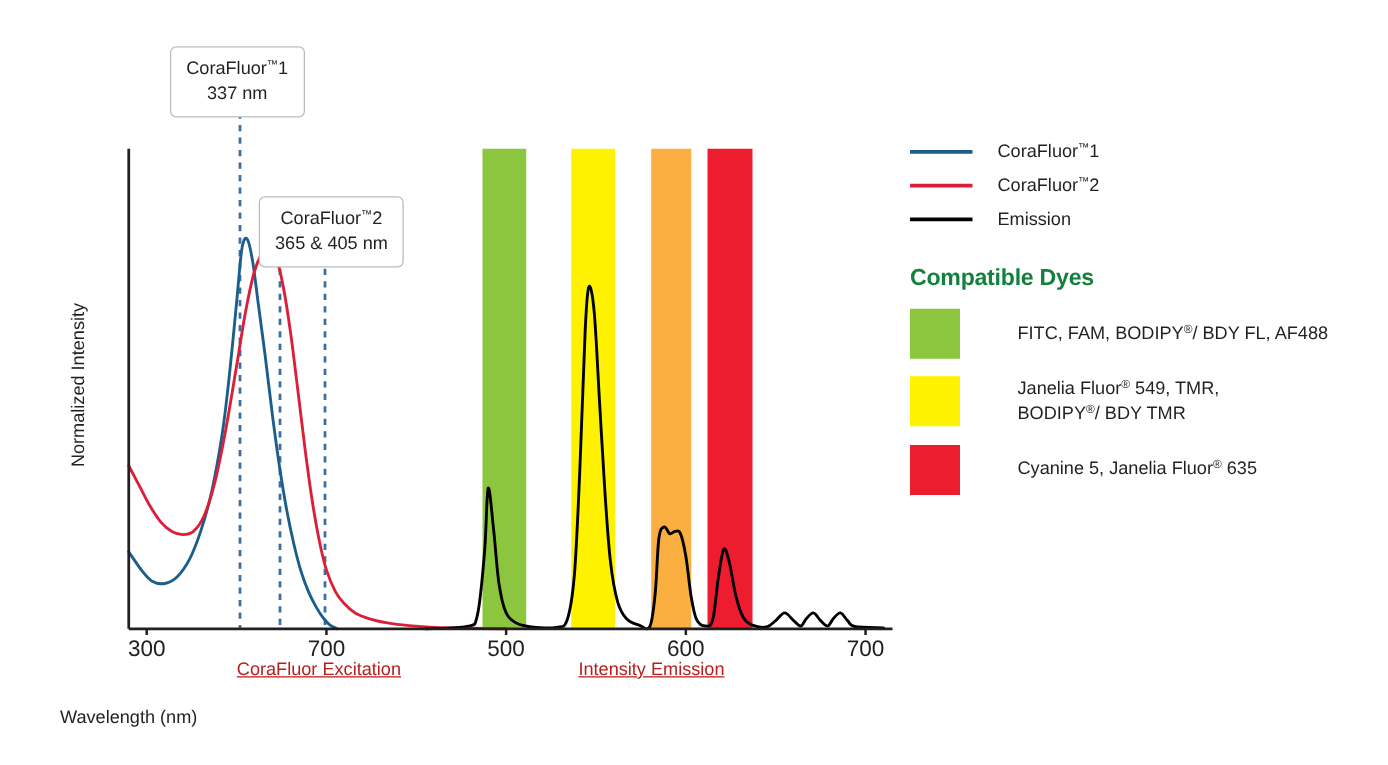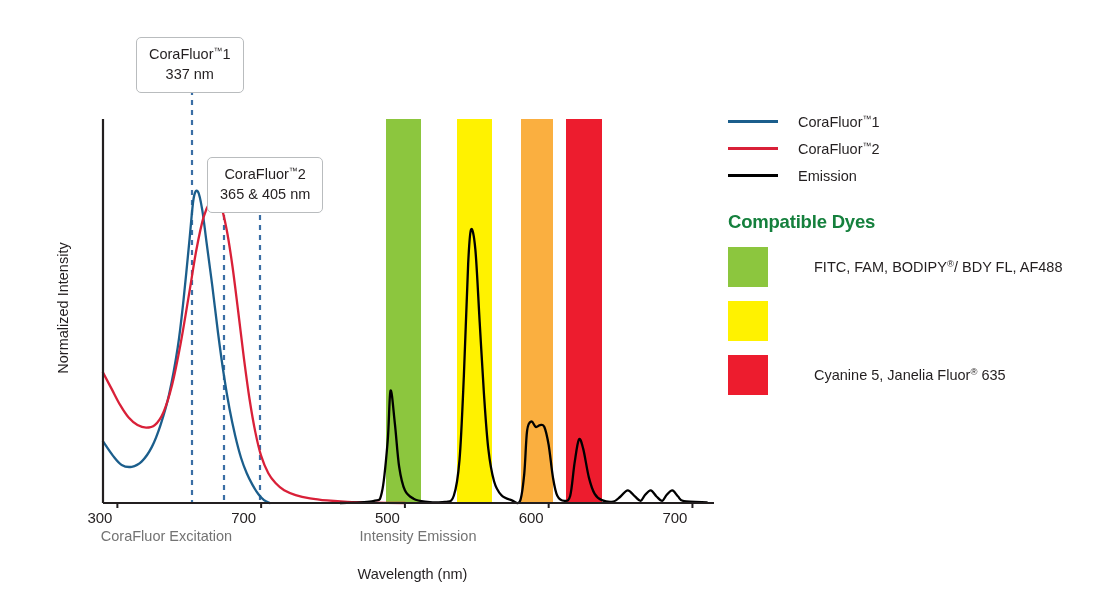--- a/index.html
+++ b/index.html
@@ -43,37 +43,40 @@
   }
   .callout .ln { display: block; }
   .tm { font-size: 9px; vertical-align: 0.55em; letter-spacing: 0; }
 
   #callout-cf1 { left: 136px; top: 37px; }
   #callout-cf2 { left: 207px; top: 157px; }
 
   
   .axis-tick {
     position: absolute;
-    font-size: 15px;
-    color: #231f20;
+    font-size: 18px;
+    color: #231f20;
+    text-align: center;
     width: 60px;
   }
   .axis-sub {
     position: absolute;
     font-size: 14.5px;
-    color: #737373;
-    text-align: left;
+    color: #b91c1c;
+    text-align: right;
+    text-decoration: underline;
   }
   #xlabel {
     position: absolute;
     left: 0; top: 566px;
     width: 825px;
-    text-align: center;
-    font-size: 14.5px;
-    color: #231f20;
+    text-align: left;
+    font-size: 14.5px;
+    color: #231f20;
+    padding-left: 48px;
   }
   #ylabel {
     position: absolute;
     left: -17px; top: 300px;
     width: 160px;
     font-size: 14.5px;
     color: #231f20;
     transform: rotate(-90deg);
     transform-origin: center center;
     text-align: center;
@@ -197,20 +200,24 @@
     <div id="dyes-title">Compatible Dyes</div>
     <div id="dyes-list">
         <div class="dye-row">
           <div class="dye-swatch" style="background: rgb(140, 198, 62);"></div>
           <div class="dye-label">
             <div>FITC, FAM, BODIPY<span class="sup">®</span>/ BDY FL, AF488</div>
           </div>
         </div>
         <div class="dye-row">
           <div class="dye-swatch" style="background: rgb(255, 242, 0);"></div>
+          <div class="dye-label">
+            <div>Janelia Fluor<span class="sup">®</span> 549, TMR,</div>
+            <div>BODIPY<span class="sup">®</span>/ BDY TMR</div>
+          </div>
         </div>
         <div class="dye-row">
           <div class="dye-swatch" style="background: rgb(237, 28, 46);"></div>
           <div class="dye-label">
             <div>Cyanine 5, Janelia Fluor<span class="sup">®</span> 635</div>
           </div>
         </div>
       </div>
   </div>
 

